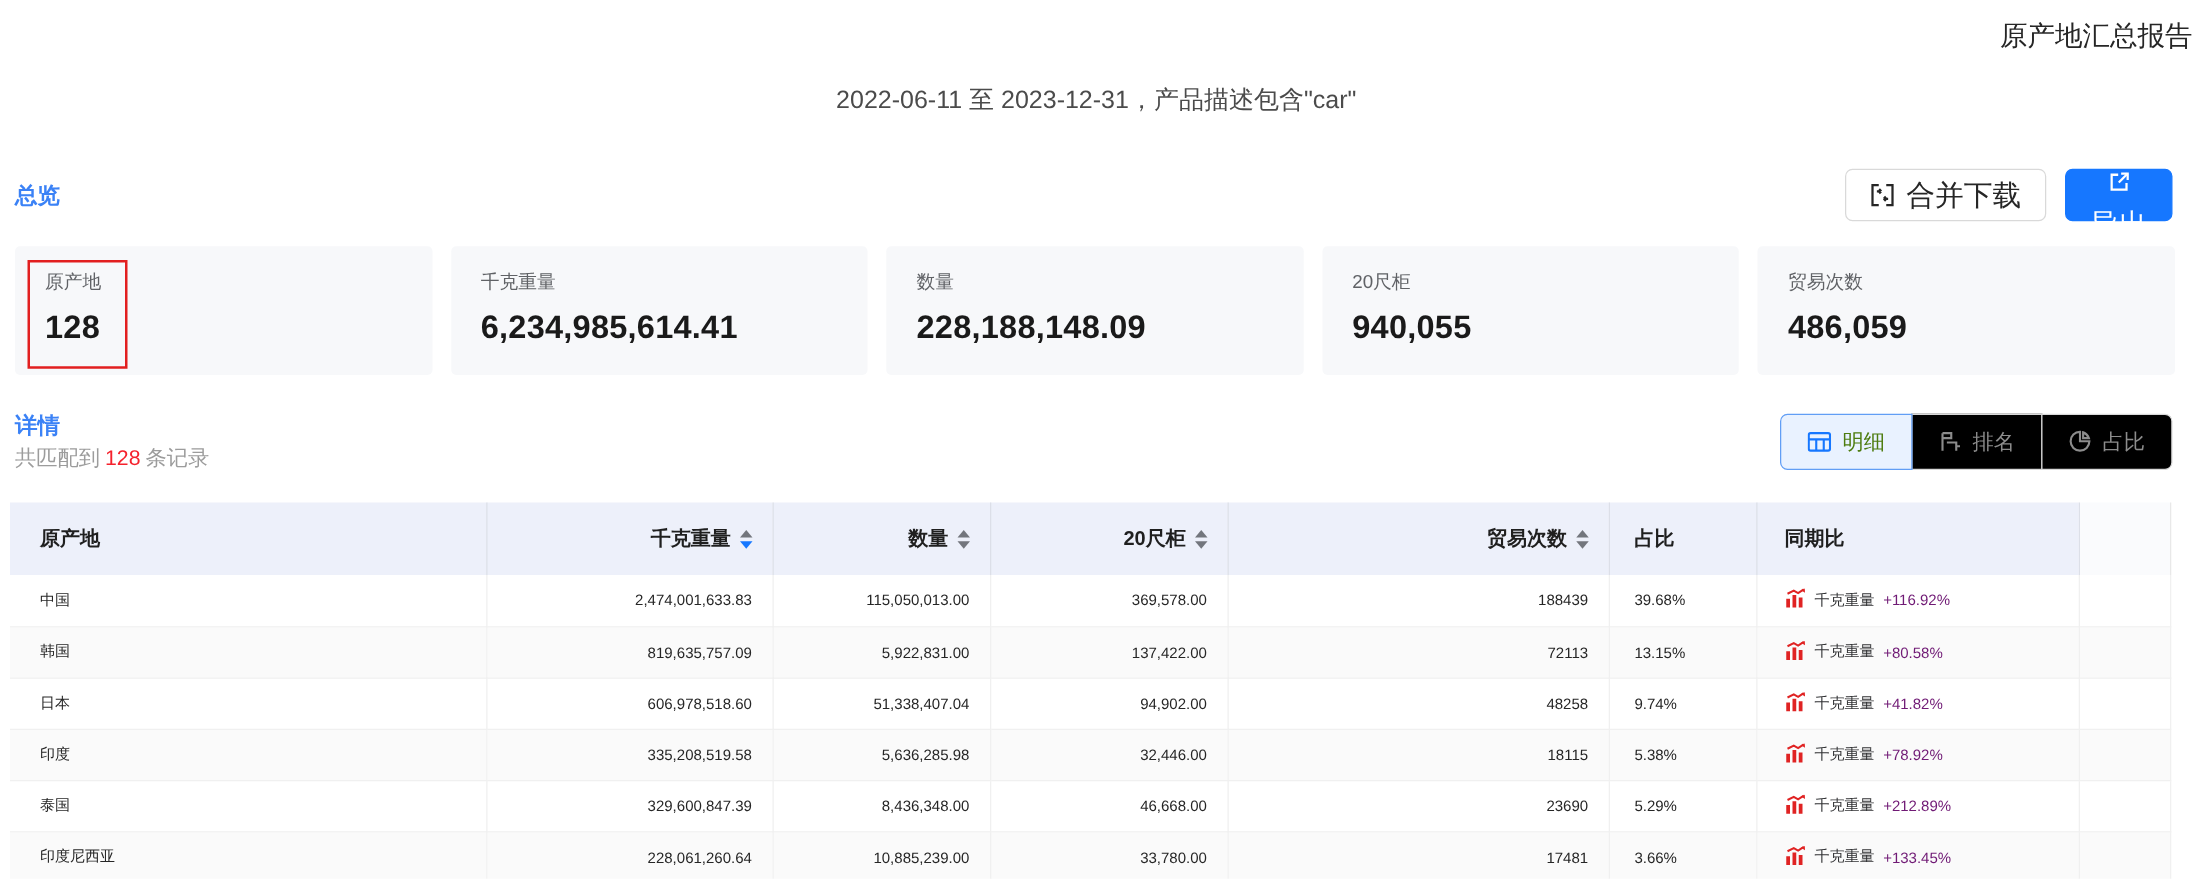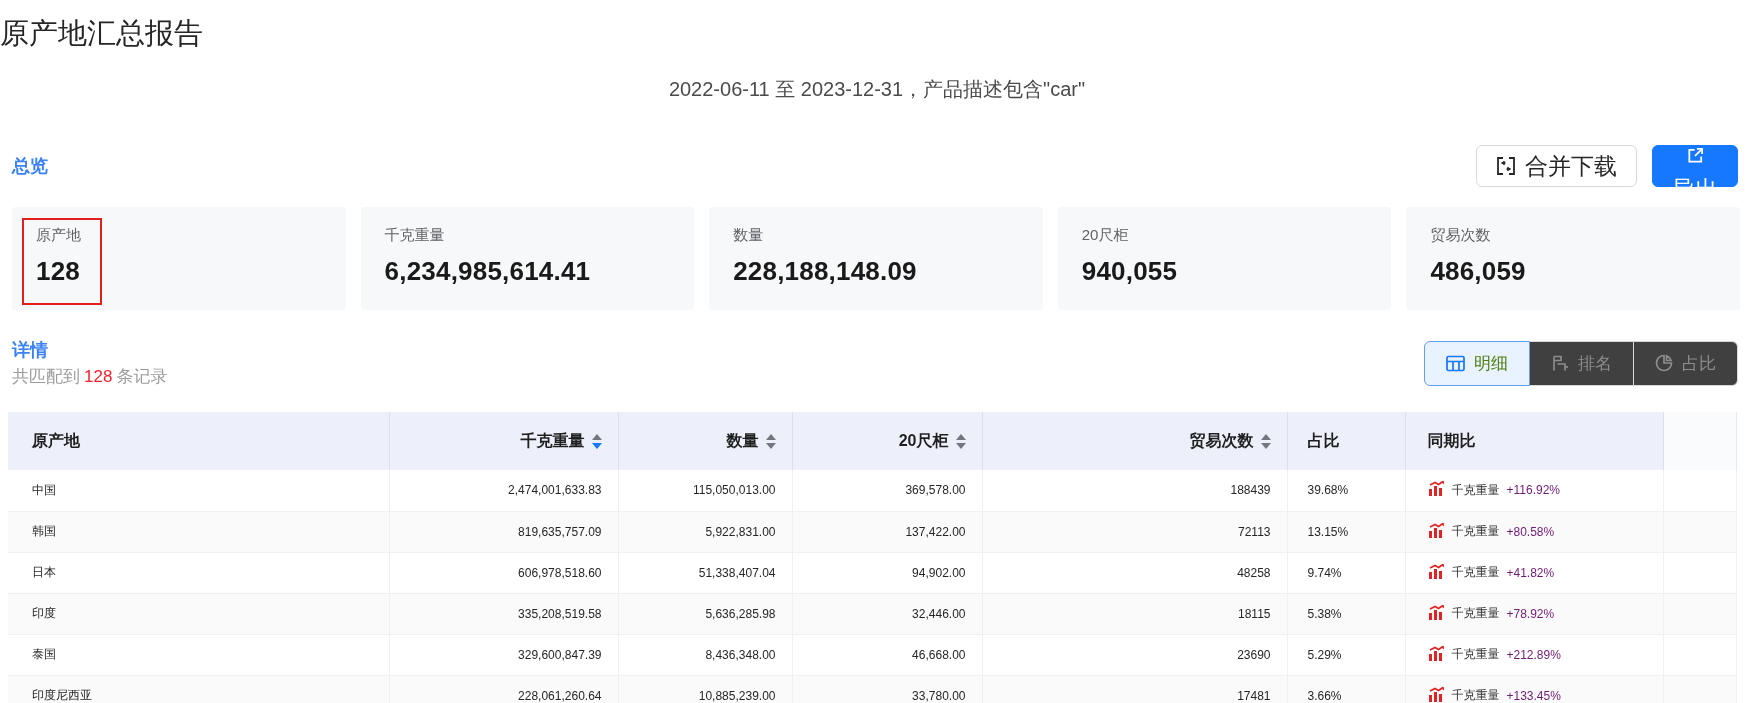--- a/index.html
+++ b/index.html
@@ -3,21 +3,21 @@
 <meta charset="utf-8">
 <style>
   * { box-sizing: border-box; }
   html,body { margin:0; padding:0; }
   body {
     width:1754px; height:703px; overflow:hidden; background:#fff;
     font-family:"Liberation Sans","DejaVu Sans",sans-serif; color:#262626;
   }
   .container { padding-top:14px; }
 
-  .page-title { text-align:left; font-size:29px; font-weight:500; color:#262626; }
+  .page-title { text-align:right; font-size:22px; font-weight:500; color:#262626; }
   .page-subtitle { text-align:center; font-size:20px; color:#4b4b4b; margin-top:22px; }
 
   .section-row { display:flex; justify-content:space-between; align-items:center; margin:42px 16px 0 12px; }
   .section-heading { font-size:18px; font-weight:700; color:#3b82f6; }
   .btn-group { display:flex; gap:15px; }
   .btn {
     display:inline-flex; align-items:center; gap:9px; height:42px; padding:0 19px;
     border:1px solid #d9d9d9; border-radius:6px; background:#fff; font-size:23px;
     color:#262626; cursor:pointer; font-family:inherit;
   }
@@ -31,21 +31,21 @@
   .hl-box { display:none; position:absolute; left:10px; top:11px; width:80px; height:87px; border:2px solid #e21f1f; pointer-events:none; }
   .card.highlight .hl-box { display:block; }
 
   .detail-row { display:flex; justify-content:space-between; align-items:center; margin:28px 16px 0 12px; }
   .detail-left { display:flex; align-items:flex-start; gap:3px;flex-direction:column; }
   .match-text { font-size:17px; color:#9c9c9c; }
   .match-count { color:#f5222d; padding:0 4px; }
   .tabs { display:flex; }
   .tab {
     display:inline-flex; align-items:center; gap:9px; height:45px; padding:0 21px;
-    border:1px solid #d9d9d9; background:#404040; color:#8c8c8c; font-size:17px;
+    border:1px solid #d9d9d9; background:#000000; color:#8c8c8c; font-size:17px;
     cursor:pointer; margin-left:-1px; font-family:inherit;
   }
   .tab:first-child { border-radius:6px 0 0 6px; margin-left:0; }
   .tab:last-child { border-radius:0 6px 6px 0; }
   .tab.active { background:#e9f2ff; border-color:#619ef5; color:#4d7c0f; position:relative; z-index:1; }
   .tab svg { display:block; }
 
   table.report { border-collapse:collapse; table-layout:fixed; width:1728px; margin:24px 0 0 8px; }
   .report thead th {
     background:#edf0fa; height:58px; font-size:16px; font-weight:700; color:#1f1f1f;

